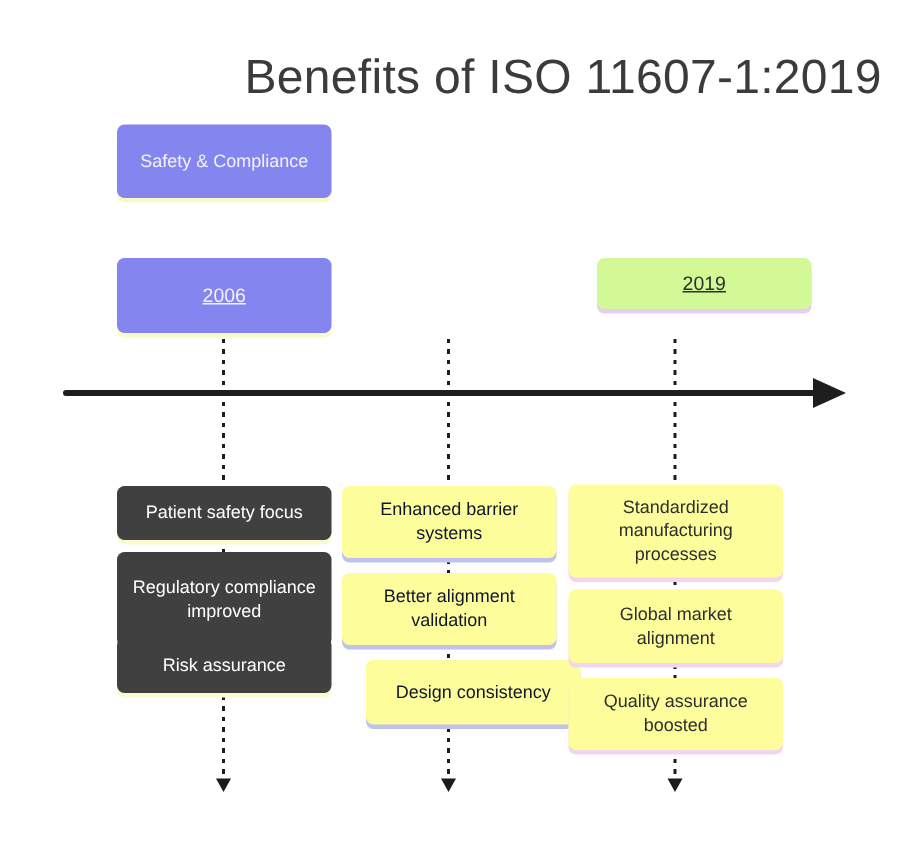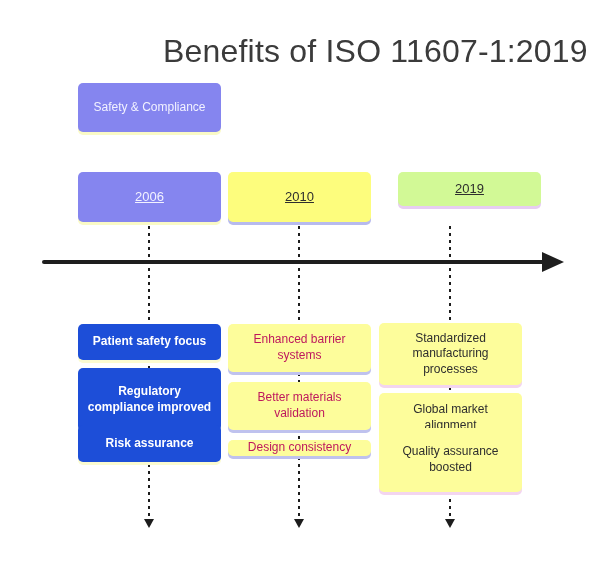--- a/index.html
+++ b/index.html
@@ -37,22 +37,22 @@
     text-align: center;
     box-sizing: border-box;
     padding: 1px 8px;
     font-size: 12px;
     line-height: 1.3;
     z-index: 2;
   }
   .c-purple   { background: #8585ef; color: #f2f2ff; box-shadow: 0 3px 0 0 #fafac6; }
   .c-yellow   { background: #fdfd7d; color: #2e2e2e; box-shadow: 0 3px 0 0 #b7baee; }
   .c-green    { background: #d2f996; color: #2e2e2e; box-shadow: 0 3px 0 0 #e7cdf1; }
-  .c-lpurple  { background: #1d4ed8; color: #ffffff; box-shadow: 0 3px 0 0 #fbfbd0; font-weight: bold; }
-  .c-lyellow-b{ background: #fdfd9b; color: #be185d; box-shadow: 0 3px 0 0 #bfc2ee; }
+  .c-lpurple  { background: #404040; color: #ffffff; box-shadow: 0 3px 0 0 #fbfbd0; }
+  .c-lyellow-b{ background: #fdfd9b; color: #0f172a; box-shadow: 0 3px 0 0 #bfc2ee; }
   .c-lyellow-p{ background: #fdfd9b; color: #2e2e2e; box-shadow: 0 3px 0 0 #f3d5ef; }
   .year { font-size: 13px; text-decoration: underline; }
   .vdash {
     position: absolute;
     top: 226px;
     width: 2px;
     height: 294px;
     background: repeating-linear-gradient(to bottom, #1c1c1c 0px, #1c1c1c 3px, transparent 3px, transparent 7px);
     z-index: 1;
   }
@@ -104,23 +104,22 @@
 
   <div class="axis-line"></div>
   <div class="axis-head"></div>
 
   <div class="box c-purple" style="left:78px;top:83px;height:49px">Safety &amp; Compliance</div>
   <div class="box c-purple year" style="left:78px;top:172px;height:50px">2006</div>
   <div class="box c-lpurple" style="left:78px;top:324px;height:36px">Patient safety focus</div>
   <div class="box c-lpurple" style="left:78px;top:368px;height:63px">Regulatory compliance improved</div>
   <div class="box c-lpurple" style="left:78px;top:425px;height:37px">Risk assurance</div>
 
-  <div class="box c-yellow year" style="left:228px;top:172px;height:50px">2010</div>
   <div class="box c-lyellow-b" style="left:228px;top:324px;height:48px">Enhanced barrier systems</div>
-  <div class="box c-lyellow-b" style="left:228px;top:382px;height:48px">Better materials validation</div>
-  <div class="box c-lyellow-b" style="left:228px;top:440px;height:16px">Design consistency</div>
+  <div class="box c-lyellow-b" style="left:228px;top:382px;height:48px">Better alignment validation</div>
+  <div class="box c-lyellow-b" style="left:244px;top:440px;height:43px">Design consistency</div>
 
   <div class="box c-green year" style="left:398px;top:172px;height:34px">2019</div>
   <div class="box c-lyellow-p" style="left:379px;top:393px;height:49px">Global market alignment</div>
   <div class="box c-lyellow-p" style="left:379px;top:323px;height:62px">Standardized manufacturing processes</div>
-  <div class="box c-lyellow-p" style="left:379px;top:428px;height:64px">Quality assurance boosted</div>
+  <div class="box c-lyellow-p" style="left:379px;top:452px;height:48px">Quality assurance boosted</div>
 
 </div>
 
 </body></html>

